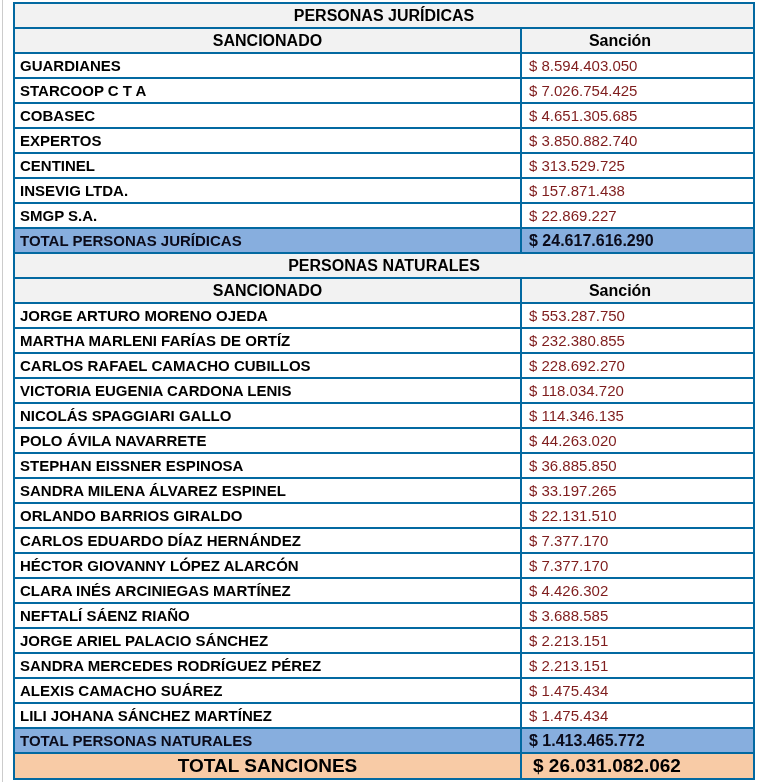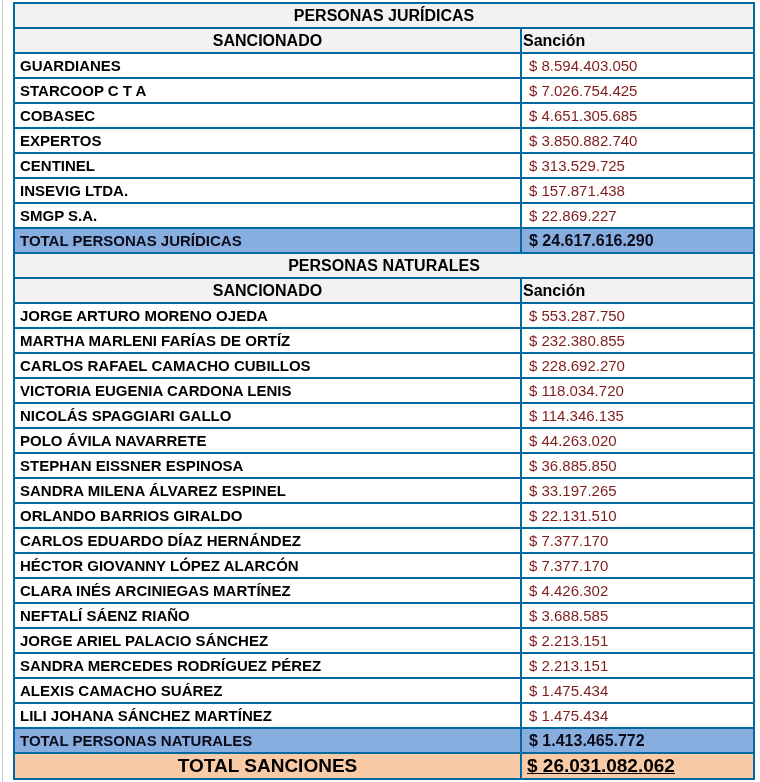--- a/index.html
+++ b/index.html
@@ -44,21 +44,21 @@
     text-align: center;
     font-weight: bold;
     font-size: 16px;
   }
   tr.col-header td {
     background: var(--header-bg, #F2F2F2);
     font-weight: bold;
     font-size: 16px;
   }
   tr.col-header td.name-cell  { text-align: center; }
-  tr.col-header td.value-cell { text-align: left; padding-right: 36px; margin-left: 44px; }
+  tr.col-header td.value-cell { text-align: center; padding-right: 36px; margin-left: 44px; }
 
   tr.data-row td.name-cell {
     font-weight: bold;
     font-size: 15px;
     padding-left: 5px;
   }
   tr.data-row td.value-cell {
     font-size: 15px;
     padding-left: 7px;
     color: #7f1d1d;
@@ -71,21 +71,21 @@
   tr.total-row td.name-cell  { font-size: 15px; padding-left: 5px; color: #0b0b1a; }
   tr.total-row td.value-cell { font-size: 16px; padding-left: 7px; color: #0b0b1a; }
 
   tr.grand-total-row { height: 24px; }
   tr.grand-total-row td {
     background: var(--grand-bg, #F8CBA6);
     font-weight: bold;
     font-size: 19px;
   }
   tr.grand-total-row td.name-cell  { text-align: center; }
-  tr.grand-total-row td.value-cell { padding-left: 5px; text-decoration: underline; }
+  tr.grand-total-row td.value-cell { padding-left: 11px; }
 </style>
 </head>
 <body>
 
 <div class="edge-artifact"></div>
 
 <div class="sheet">
   <table class="sanctions">
     <colgroup>
       <col style="width:507px">

